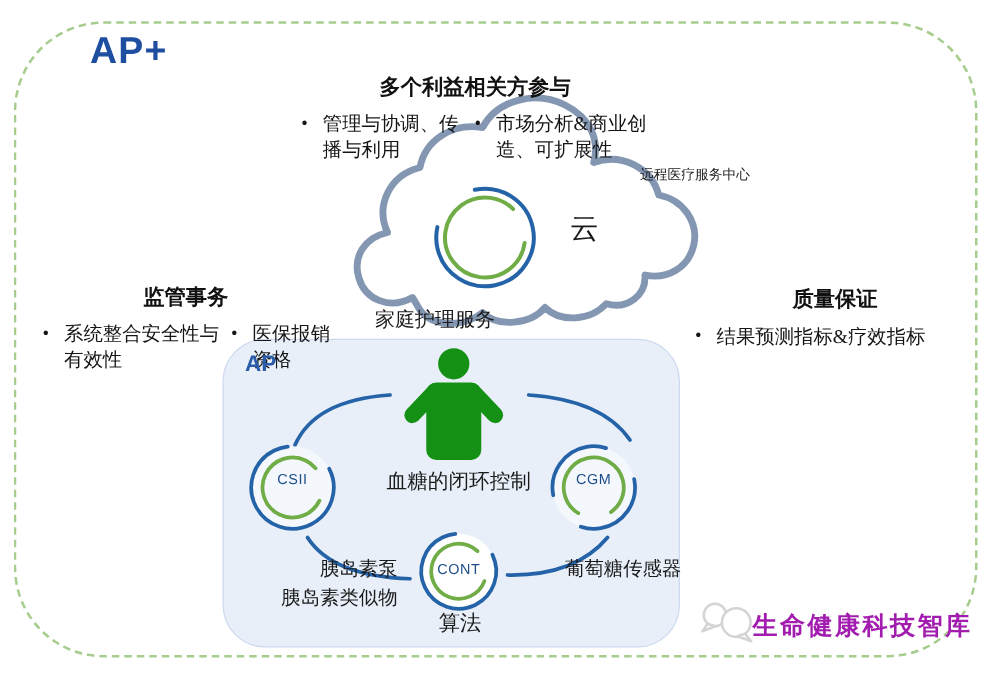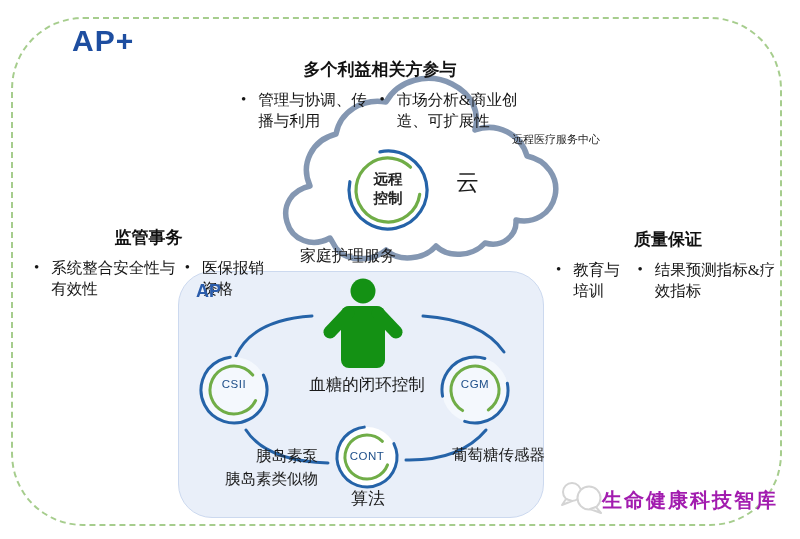--- a/index.html
+++ b/index.html
@@ -118,37 +118,32 @@
   <div id="top-section" class="abs">
     <div class="sec-title">多个利益相关方参与</div>
     <div class="bullets">
       <div class="bullet-line">管理与协调、传播与利用</div>
       <div class="bullet-line">市场分析&amp;商业创造、可扩展性</div>
     </div>
   </div>
 
   <div id="cloud-caption" class="abs">远程医疗服务中心</div>
   <div id="cloud-label" class="abs">云</div>
-  <div id="hub-text" class="abs">
-    <div>远程</div>
-    <div>控制</div>
-  </div>
 
   <div id="left-section" class="abs">
     <div class="sec-title">监管事务</div>
     <div class="bullets">
       <div class="bullet-line">系统整合安全性与有效性</div>
       <div class="bullet-line">医保报销资格</div>
     </div>
   </div>
 
   <div id="right-section" class="abs">
     <div class="sec-title">质量保证</div>
     <div class="bullets">
-      <div class="bullet-line">教育与培训</div>
       <div class="bullet-line">结果预测指标&amp;疗效指标</div>
     </div>
   </div>
 
   <div id="home-care" class="abs">家庭护理服务</div>
 
   <div id="ap-label" class="abs">AP</div>
   <div id="center-text" class="abs">血糖的闭环控制</div>
 
   <div id="csii-label" class="abs node-label">CSII</div>

